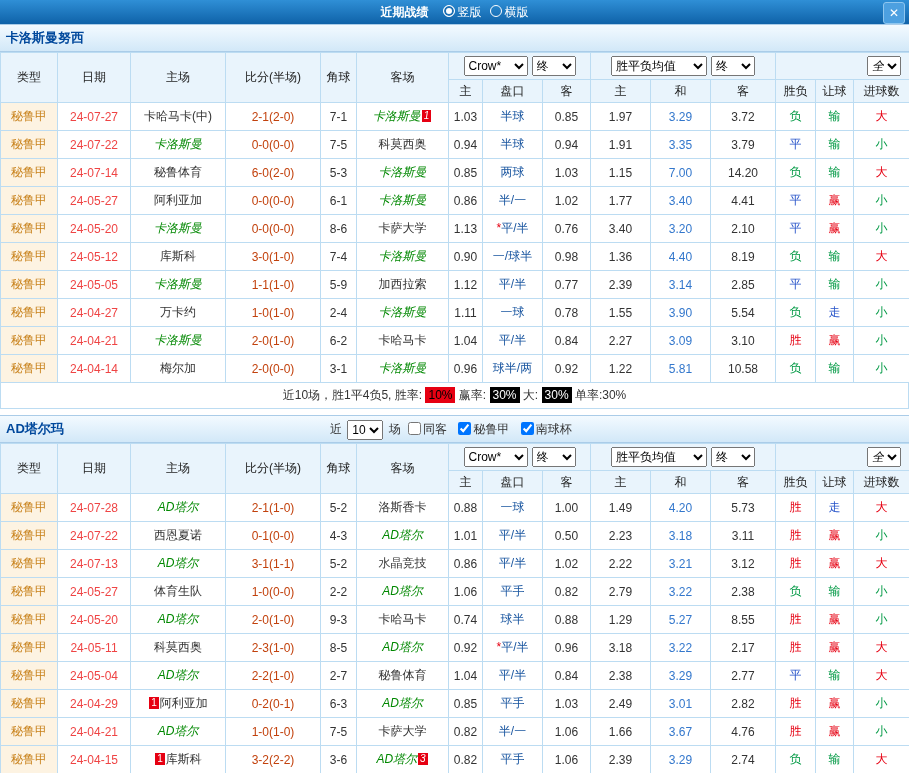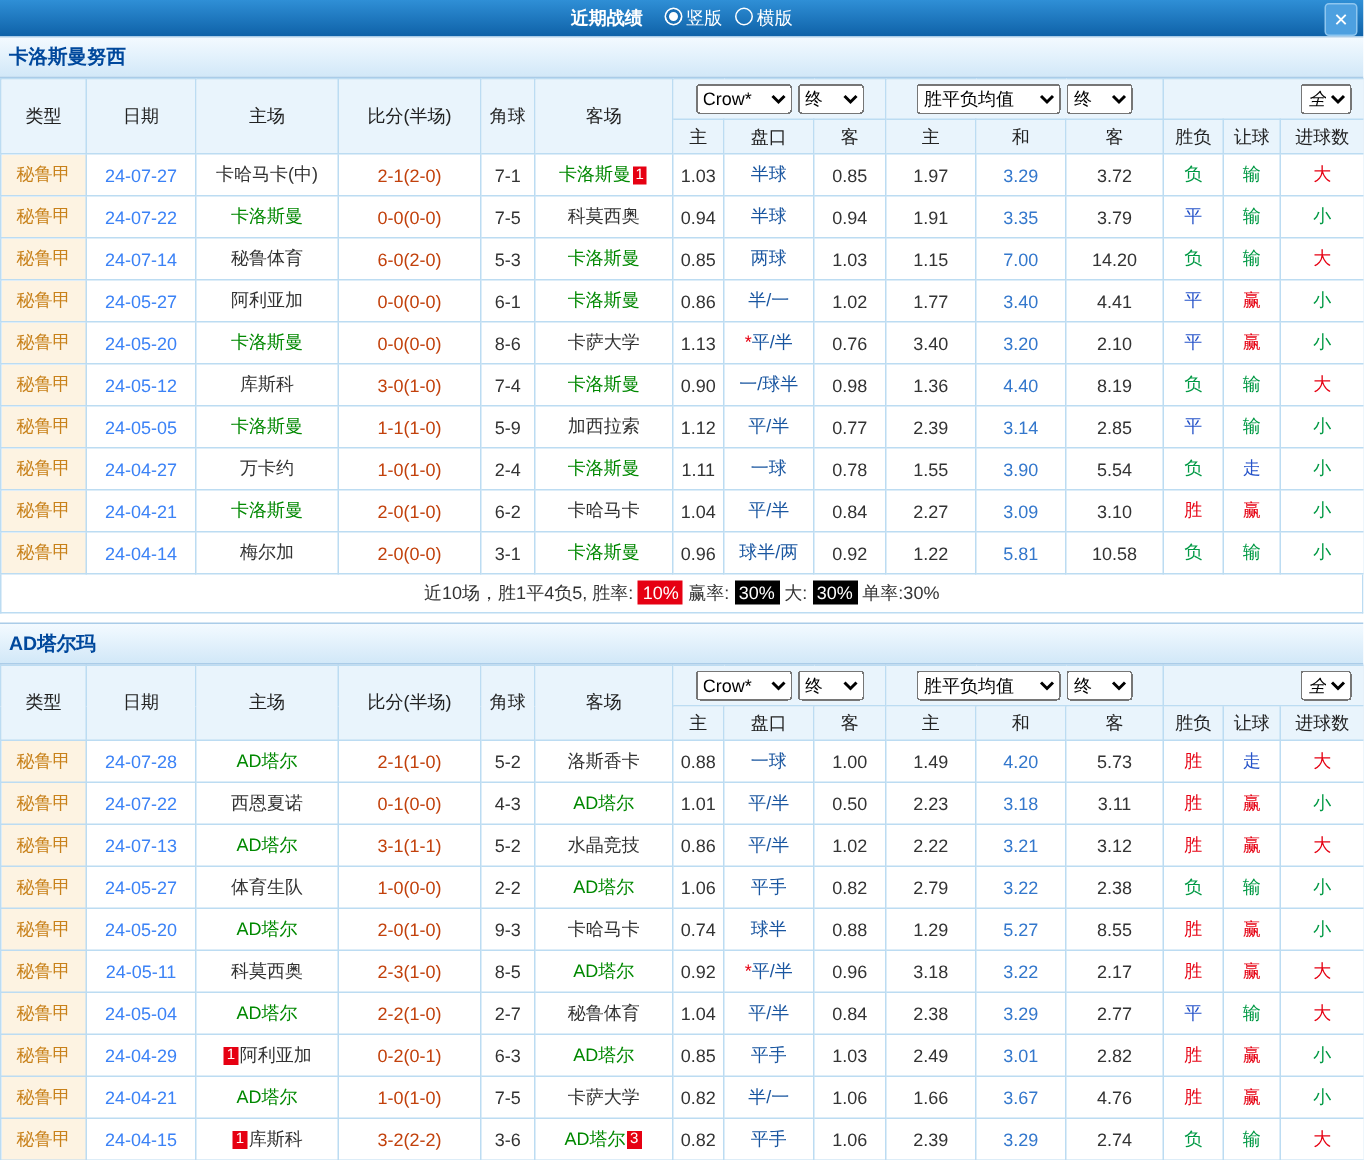--- a/index.html
+++ b/index.html
@@ -28,34 +28,34 @@
   .hrow2 th{height:22px;}
   .stats td{height:27px;}
   select{font-family:"Liberation Sans","DejaVu Sans",sans-serif;font-size:12px;height:20px;margin:0 2px;vertical-align:middle;}
   .sel-company{width:64px;}
   .sel-final{width:44px;}
   .sel-avg{width:96px;}
   .sel-scope{width:34px;font-style:italic;}
   th.right-cell{text-align:right;padding-right:6px;}
 
   .c-league{background:#fdf3e2;color:#c8811a;}
-  .c-date{color:#3b82f6;}
+  .c-date{color:#ef4444;}
   .c-score{color:#c2410c;}
   .c-hcp{color:#1a56a0;}
   .c-draw{color:#3377cc;}
-  .green-team{color:#008800;}
+  .green-team{color:#008800;font-style:italic;}
   .star{color:#e60012;}
   .badge-red{display:inline-block;background:#e60012;color:#fff;font-size:10px;line-height:12px;padding:0 2px;margin:0 1px;vertical-align:1px;}
   .res-red{color:#e60012;}
   .res-green{color:#009944;}
   .res-blue{color:#2653c9;}
 
   
   .footer{box-sizing:border-box;width:909px;height:26px;line-height:25px;text-align:center;border:1px solid #bcdcf2;border-top:none;}
-  .fbadge-red{background:#e60012;color:#ffffff;padding:1px 3px;margin-top:15px;}
+  .fbadge-red{background:#e60012;color:#000000;padding:1px 3px;margin-top:15px;}
   .fbadge-green{background:#000000;color:#fff;padding:1px 3px;}
   .section-gap{height:6px;}
 </style>
 </head>
 <body>
 
 <div class="topbar">
   <div class="topbar-center">
     <span class="topbar-title">近期战绩</span><span class="radio selected"></span><span>竖版</span><span class="radio"></span><span>横版</span>
   </div>
@@ -286,20 +286,28 @@
         <td class="res-green">小</td>
       </tr>
     </tbody>
 </table>
 <div class="footer"><span>近10场，胜1平4负5, 胜率: </span><span class="fbadge-red">10%</span><span> 赢率: </span><span class="fbadge-green">30%</span><span> 大: </span><span class="fbadge-green">30%</span><span> 单率:30%</span></div>
 
 <div class="section-gap"></div>
 
 <div class="section-bar">
   <span class="team-name">AD塔尔玛</span>
+  <span class="filter-controls">
+    <span>近</span>
+    <select><option>10</option></select>
+    <span>场</span>
+    <label><input type="checkbox" style=""><span>同客</span></label>
+    <label><input type="checkbox" checked="" style=""><span>秘鲁甲</span></label>
+    <label><input type="checkbox" checked="" style=""><span>南球杯</span></label>
+  </span>
 </div>
 
 <table class="stats">
   <colgroup>
     <col style="width:57px">
       <col style="width:73px">
       <col style="width:95px">
       <col style="width:95px">
       <col style="width:36px">
       <col style="width:92px">

